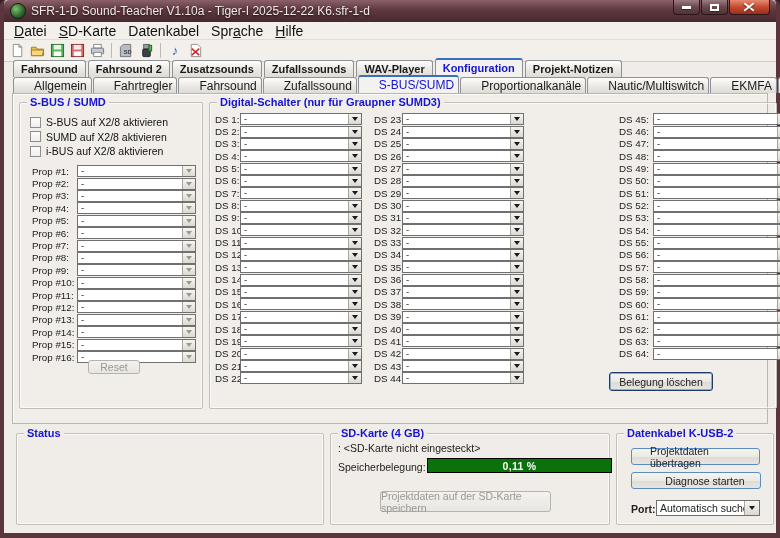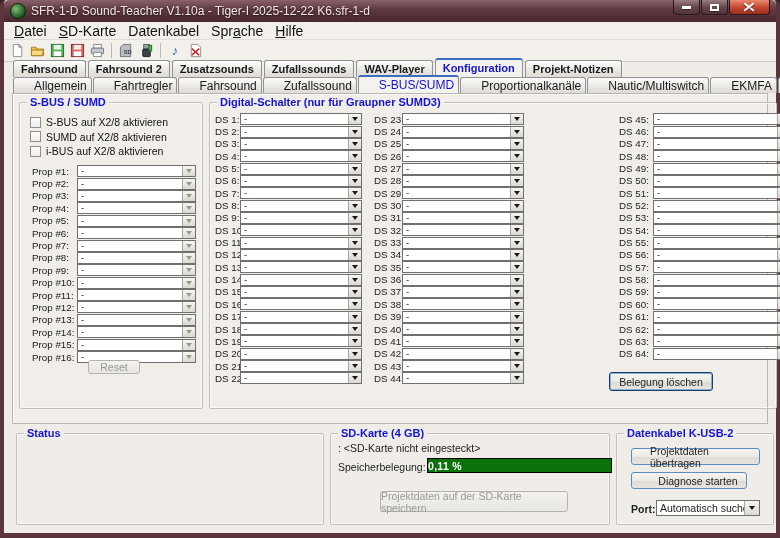--- a/index.html
+++ b/index.html
@@ -80,25 +80,25 @@
   .ds-c2{left:361px;margin-left:48px;}.ds-c2 .ds-label{width:34px;} .ds-c2 .combo{width:138px;}
   .clear-btn{position:absolute;left:399px;top:269px;width:104px;height:19px;}
   
   .g-status{left:12px;top:433px;width:306px;height:90px;}
   .g-sd{left:326px;top:433px;width:278px;height:90px;}
   .g-cable{left:612px;top:433px;width:156px;height:90px;}
   .g-status .gtitle,.g-sd .gtitle,.g-cable .gtitle{background:#f0ede8;}
   .sd-status{position:absolute;left:7px;top:8px;font-size:10.5px;color:#222;white-space:nowrap;}
   .sd-label{position:absolute;left:7px;top:27px;font-size:10.5px;color:#222;}
   .progress{position:absolute;left:96px;top:24px;width:185px;height:15px;box-sizing:border-box;border:1px solid #000;
-    background:#0b720b;display:flex;align-items:center;}
+    background:#0b720b;display:flex;align-items:center;justify-content:center;}
   .progress span{color:#fff;font-size:10.5px;font-weight:bold;letter-spacing:.3px;}
-  .save-sd{position:absolute;left:49px;top:57px;width:188px;height:21px;}
+  .save-sd{position:absolute;left:49px;top:57px;width:171px;height:21px;}
   .cable-b1{position:absolute;left:14px;top:14px;width:129px;height:17px;}
-  .cable-b2{position:absolute;left:14px;top:38px;width:116px;height:17px;}
+  .cable-b2{position:absolute;left:14px;top:38px;width:130px;height:17px;}
   .port-label{position:absolute;left:14px;top:69px;font-size:10.5px;color:#222;font-weight:bold;}
   .port-combo{position:absolute;left:39px;top:66px;width:104px;height:16px;}
   .port-combo .cval{font-size:10.5px;line-height:14px;}
   .port-combo .cbtn{width:14px;}
   u{text-decoration:underline;}
 </style>
 </head>
 <body>
 
 <div class="window">

